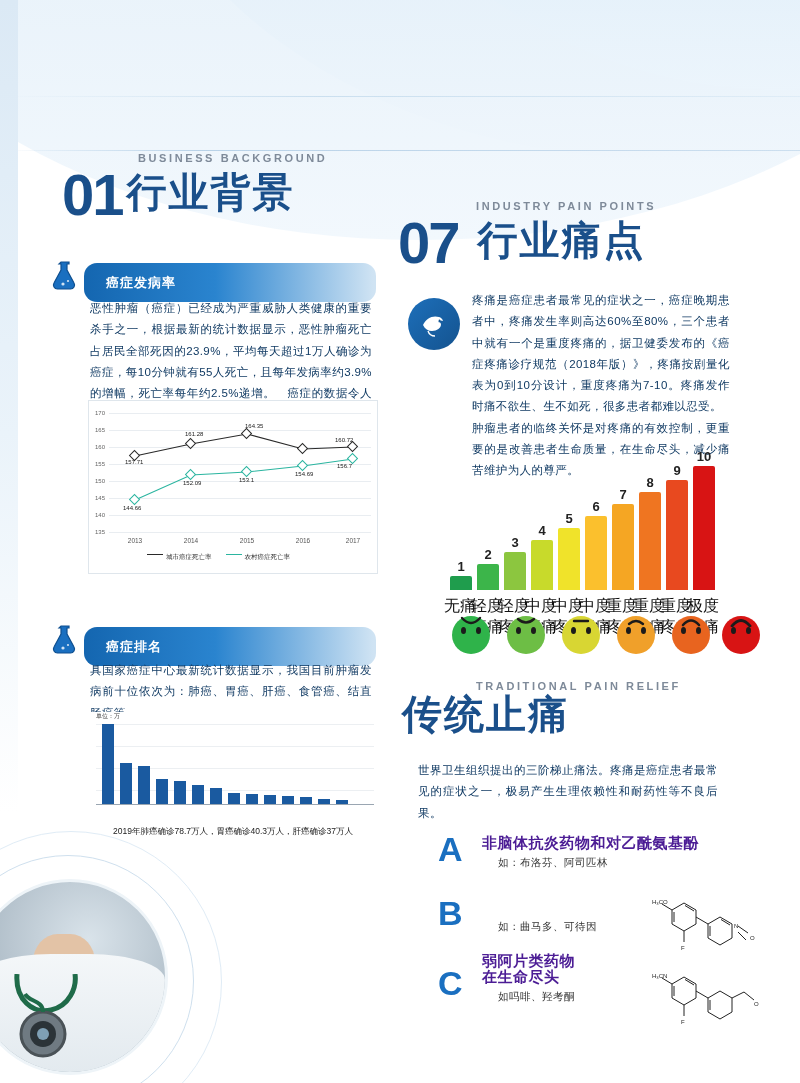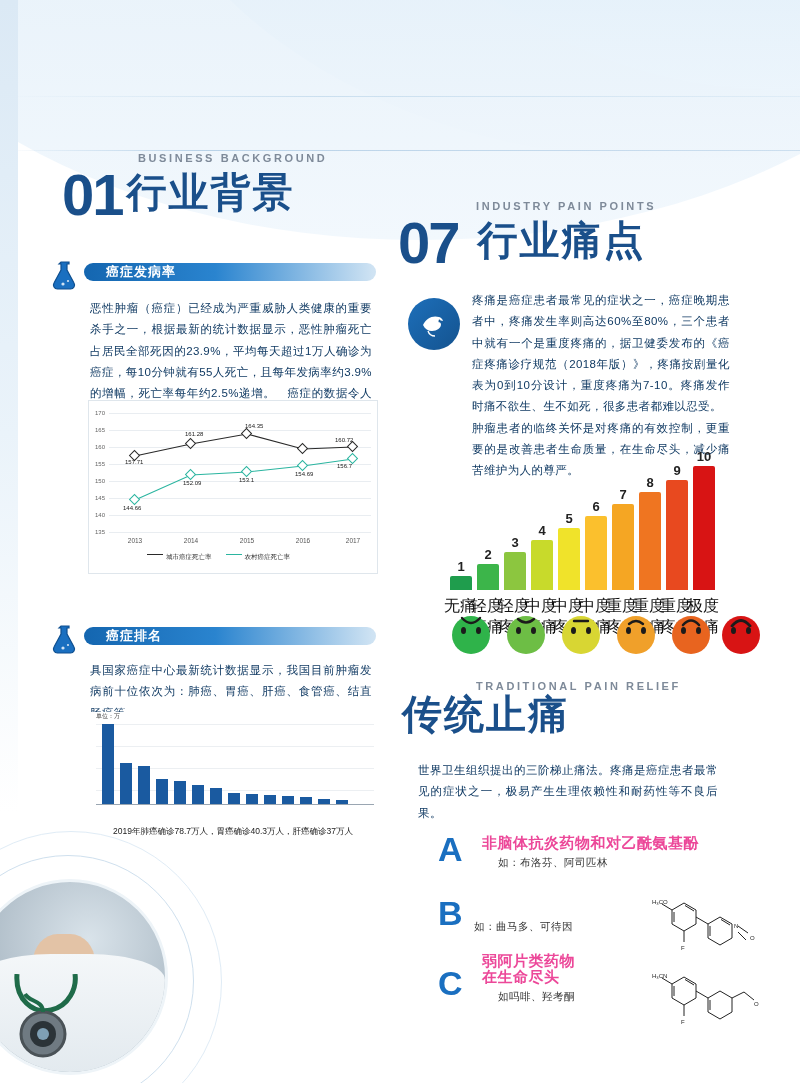--- a/index.html
+++ b/index.html
@@ -55,21 +55,21 @@
   .sec .cn{
     font-size:40px;font-weight:bold;color:#1a4f8a;letter-spacing:2px;line-height:1;
   }
   .sec .en{
     font-size:11px;letter-spacing:2.6px;color:#7e8a99;font-weight:bold;
   }
   .sec-row{display:flex;align-items:center;}
 
   
   .pill{
-    position:absolute;height:18px;border-radius:13px;
+    position:absolute;height:39px;border-radius:13px;
     background:linear-gradient(90deg,#1466b0 0%,#2a84cf 45%,#cfe3f3 99%);
     display:flex;align-items:center;
   }
   .pill .txt{
     color:#fff;font-size:13px;font-weight:bold;padding-left:22px;letter-spacing:1px;
   }
   .flask{
     position:absolute;width:34px;height:34px;
   }
 
@@ -104,21 +104,21 @@
   .scale .bnum{position:absolute;font-size:13px;font-weight:bold;color:#222;text-align:center;}
   .face{position:absolute;width:38px;height:38px;border-radius:50%;}
   .face .eye{position:absolute;width:5px;height:7px;border-radius:50%;background:#1b1b1b;top:11px;}
   .face .eye.l{left:9px;} .face .eye.r{right:9px;}
   .face .mouth{position:absolute;left:8px;width:22px;height:11px;}
 
   
   .letter{
     position:absolute;font-size:34px;font-weight:bold;color:#1a6fc0;line-height:1;
   }
-  .ltitle{position:absolute;font-size:15px;font-weight:bold;color:#ec4899;letter-spacing:.5px;}
+  .ltitle{position:absolute;font-size:15px;font-weight:bold;color:#4c1d95;letter-spacing:.5px;}
   .lsub{position:absolute;font-size:10.5px;color:#333;letter-spacing:.5px;}
 
   
   .mol{position:absolute;}
 
   
   .photo{
     position:absolute;left:-28px;bottom:8px;width:190px;height:190px;border-radius:50%;
     overflow:hidden;
     background:radial-gradient(circle at 60% 30%,#d9e3ea 0%,#b9c6d0 45%,#8fa2af 100%);
@@ -404,21 +404,21 @@
   </div>
 
   <div class="para blue" style="left:418px;top:760px;width:300px;">世界卫生组织提出的三阶梯止痛法。疼痛是癌症患者最常见的症状之一，极易产生生理依赖性和耐药性等不良后果。</div>
 
   <div class="letter" style="left:438px;top:832px;">A</div>
   <div class="ltitle" style="left:482px;top:834px;">非脑体抗炎药物和对乙酰氨基酚</div>
   <div class="lsub" style="left:498px;top:856px;">如：布洛芬、阿司匹林</div>
 
   <div class="letter" style="left:438px;top:896px;">B</div>
   <div class="ltitle" style="left:482px;top:952px;">弱阿片类药物</div>
-  <div class="lsub" style="left:474px;top:920px;">如：曲马多、可待因</div>
+  <div class="lsub" style="left:498px;top:920px;">如：曲马多、可待因</div>
 
   <div class="letter" style="left:438px;top:966px;">C</div>
   <div class="ltitle" style="left:482px;top:968px;">在生命尽头</div>
   <div class="lsub" style="left:498px;top:990px;">如吗啡、羟考酮</div>
 
   <div class="mol" style="left:650px;top:888px;">
     <svg width="120" height="70" viewBox="0 0 120 70">
       <g stroke="#222" stroke-width="1" fill="none">
         <polygon points="22,22 34,15 46,22 46,36 34,43 22,36"></polygon>
         <line x1="24" y1="24" x2="24" y2="34"></line>

